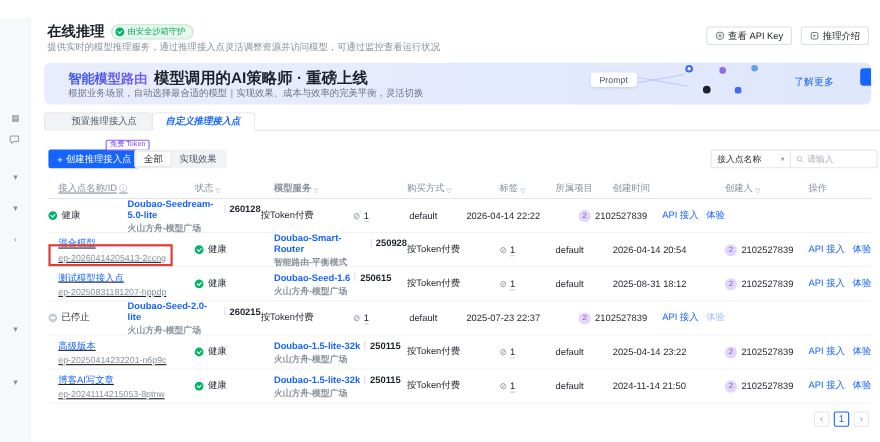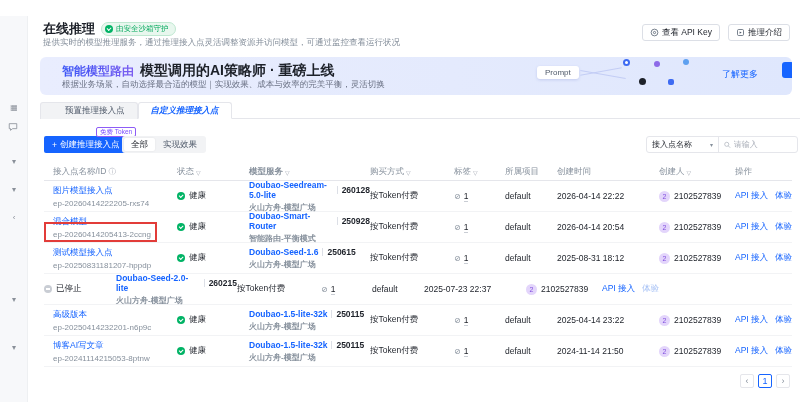--- a/index.html
+++ b/index.html
@@ -67,21 +67,21 @@
   .filter-field { display:flex; align-items:center; justify-content:space-between; width:72px; padding:0 5px; border-right:1px solid #e5e6eb; font-size:8px; color:#1d2129; cursor:pointer; height:100%; }
   .filter-search { display:flex; align-items:center; gap:3px; padding:0 5px; flex:1; }
   .filter-search input { border:0; outline:none; font-size:8px; width:100%; color:#1d2129; }
   .filter-search input::placeholder { color:#a9aeb8; }
 
   
   .table { position:absolute; left:16px; right:8px; top:147px; }
   .thead { display:flex; align-items:center; height:18px; border-bottom:1px solid #e5e6eb; color:#86909c; font-size:8.5px; }
   .trow { display:flex; align-items:center; height:31px; border-bottom:1px solid #f2f3f5; font-size:8.5px; }
   .c { flex:none; display:flex; align-items:center; }
-  .c1 { width:133px; padding-left:9px; display:block; }
+  .c1 { width:133px; padding-left:9px; display:block;text-decoration:underline; }
   .c2 { width:72px; gap:4px; }
   .c3 { width:121px; display:block;font-weight:bold; }
   .c4 { width:84px; }
   .c5 { width:51px; gap:3px; }
   .c6 { width:52px; }
   .c7 { width:102px; }
   .c8 { width:76px; gap:4px; }
   .c9 { width:48px; gap:7px; }
   .hcell { display:flex; align-items:center; gap:2px; }
   .ic-info::after { content:"ⓘ"; font-size:7.5px; color:#a9aeb8; }
@@ -320,21 +320,20 @@
               <span>创建人</span>
               <span class="ic-filter"></span>
             </span>
           </div>
         <div class="c c9">
             <span>操作</span>
           </div>
       </div>
 
       <div class="trow">
-        <div class="c c1"><a class="name">图片模型接入点</a><div class="eid">ep-20260414222205-rxs74</div></div>
         <div class="c c2">
             <span class="dot ok"></span>
             <span>健康</span>
           </div>
         <div class="c c3">
             <div class="mline">
               <a>Doubao-Seedream-5.0-lite</a>
               <span class="vdiv"></span>
               <span class="ver">260128</span>
             </div>

